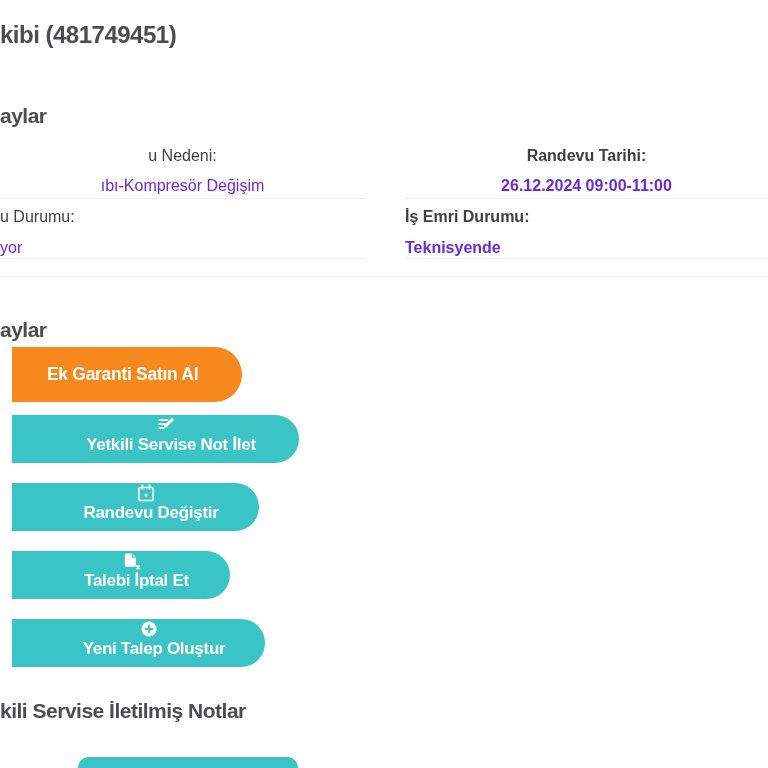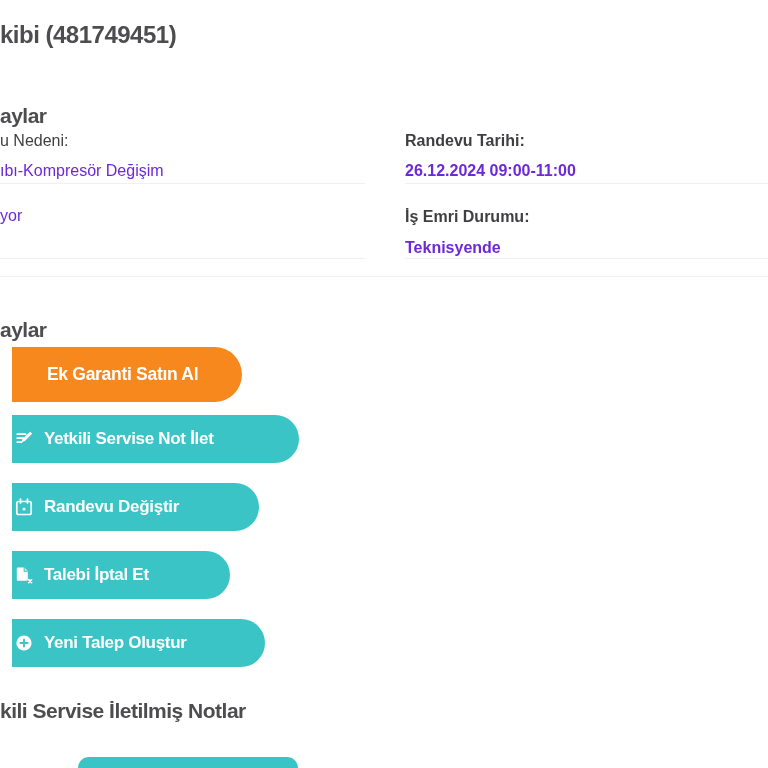--- a/index.html
+++ b/index.html
@@ -19,40 +19,40 @@
   }
   .h-details{top:87px;left:0;}
   .h-actions{top:301px;left:0;}
   .h-notes{top:682px;left:0;}
   
   .cell{position:absolute;border-bottom:1px solid #f0f0f0;}
   .cell .lbl{font-size:16px;color:#3f3f42;line-height:20px;white-space:nowrap;}
   .cell .val{font-size:16px;color:#6d28d9;line-height:20px;white-space:nowrap;}
   .c-l{left:0;width:365px;}
   .c-r{left:405px;width:363px;font-weight:bold;}
-  .row1{top:123px;height:60px;}
+  .row1{top:138px;height:60px;text-align:center;}
   .row1 .lbl{margin-top:8px;}
   .row1 .val{margin-top:10px;}
   .row2{top:195px;height:63px;}
   .row2 .lbl{margin-top:12px;}
   .row2 .val{margin-top:11px;}
   .divider-extra{top:276px;left:0;width:768px;height:0;border-top:1px solid #f0f0f0;}
   
   .btn{
     position:absolute;left:12px;display:flex;align-items:center;
     border:none;cursor:pointer;color:#ffffff;
     font-family:"Liberation Sans", sans-serif;font-weight:700;
     letter-spacing:-0.3px;white-space:nowrap;padding:0;
   }
   .btn .btn-label{color:#ffffff;}
   .btn-orange{
     top:347px;width:230px;height:55px;background:#f6881d;
     border-radius:0 28px 28px 0;font-size:17.5px;padding-left:35px;
   }
-  .btn-teal{background:#3bc4c6;border-radius:0 24px 24px 0;height:48px;font-size:17px;padding-left:2px;}
+  .btn-teal{background:#3bc4c6;border-radius:0 24px 24px 0;height:48px;font-size:17px;padding-left:31px;flex-direction:column;}
   .btn-teal .ic{width:20px;height:20px;margin-right:10px;flex:0 0 auto;display:block;}
   .btn-note{top:415px;width:287px;}
   .btn-cal{top:483px;width:247px;}
   .btn-cancel{top:551px;width:218px;}
   .btn-new{top:619px;width:253px;}
   
   .partial-btn{
     top:757px;left:78px;width:220px;height:11px;background:#3bc4c6;
     border-radius:12px 12px 0 0;border:none;cursor:pointer;
   }
@@ -66,20 +66,21 @@
 
 <div class="cell c-l row1">
   <div class="lbl">u Nedeni:</div>
   <div class="val">ıbı-Kompresör Değişim</div>
 </div>
 <div class="cell c-r row1">
   <div class="lbl">Randevu Tarihi:</div>
   <div class="val">26.12.2024 09:00-11:00</div>
 </div>
 <div class="cell c-l row2">
+  <div class="lbl">u Durumu:</div>
   <div class="val">yor</div>
 </div>
 <div class="cell c-r row2">
   <div class="lbl">İş Emri Durumu:</div>
   <div class="val">Teknisyende</div>
 </div>
 <div class="abs divider-extra"></div>
 
 <h2 class="abs section-h h-actions">aylar</h2>
 

